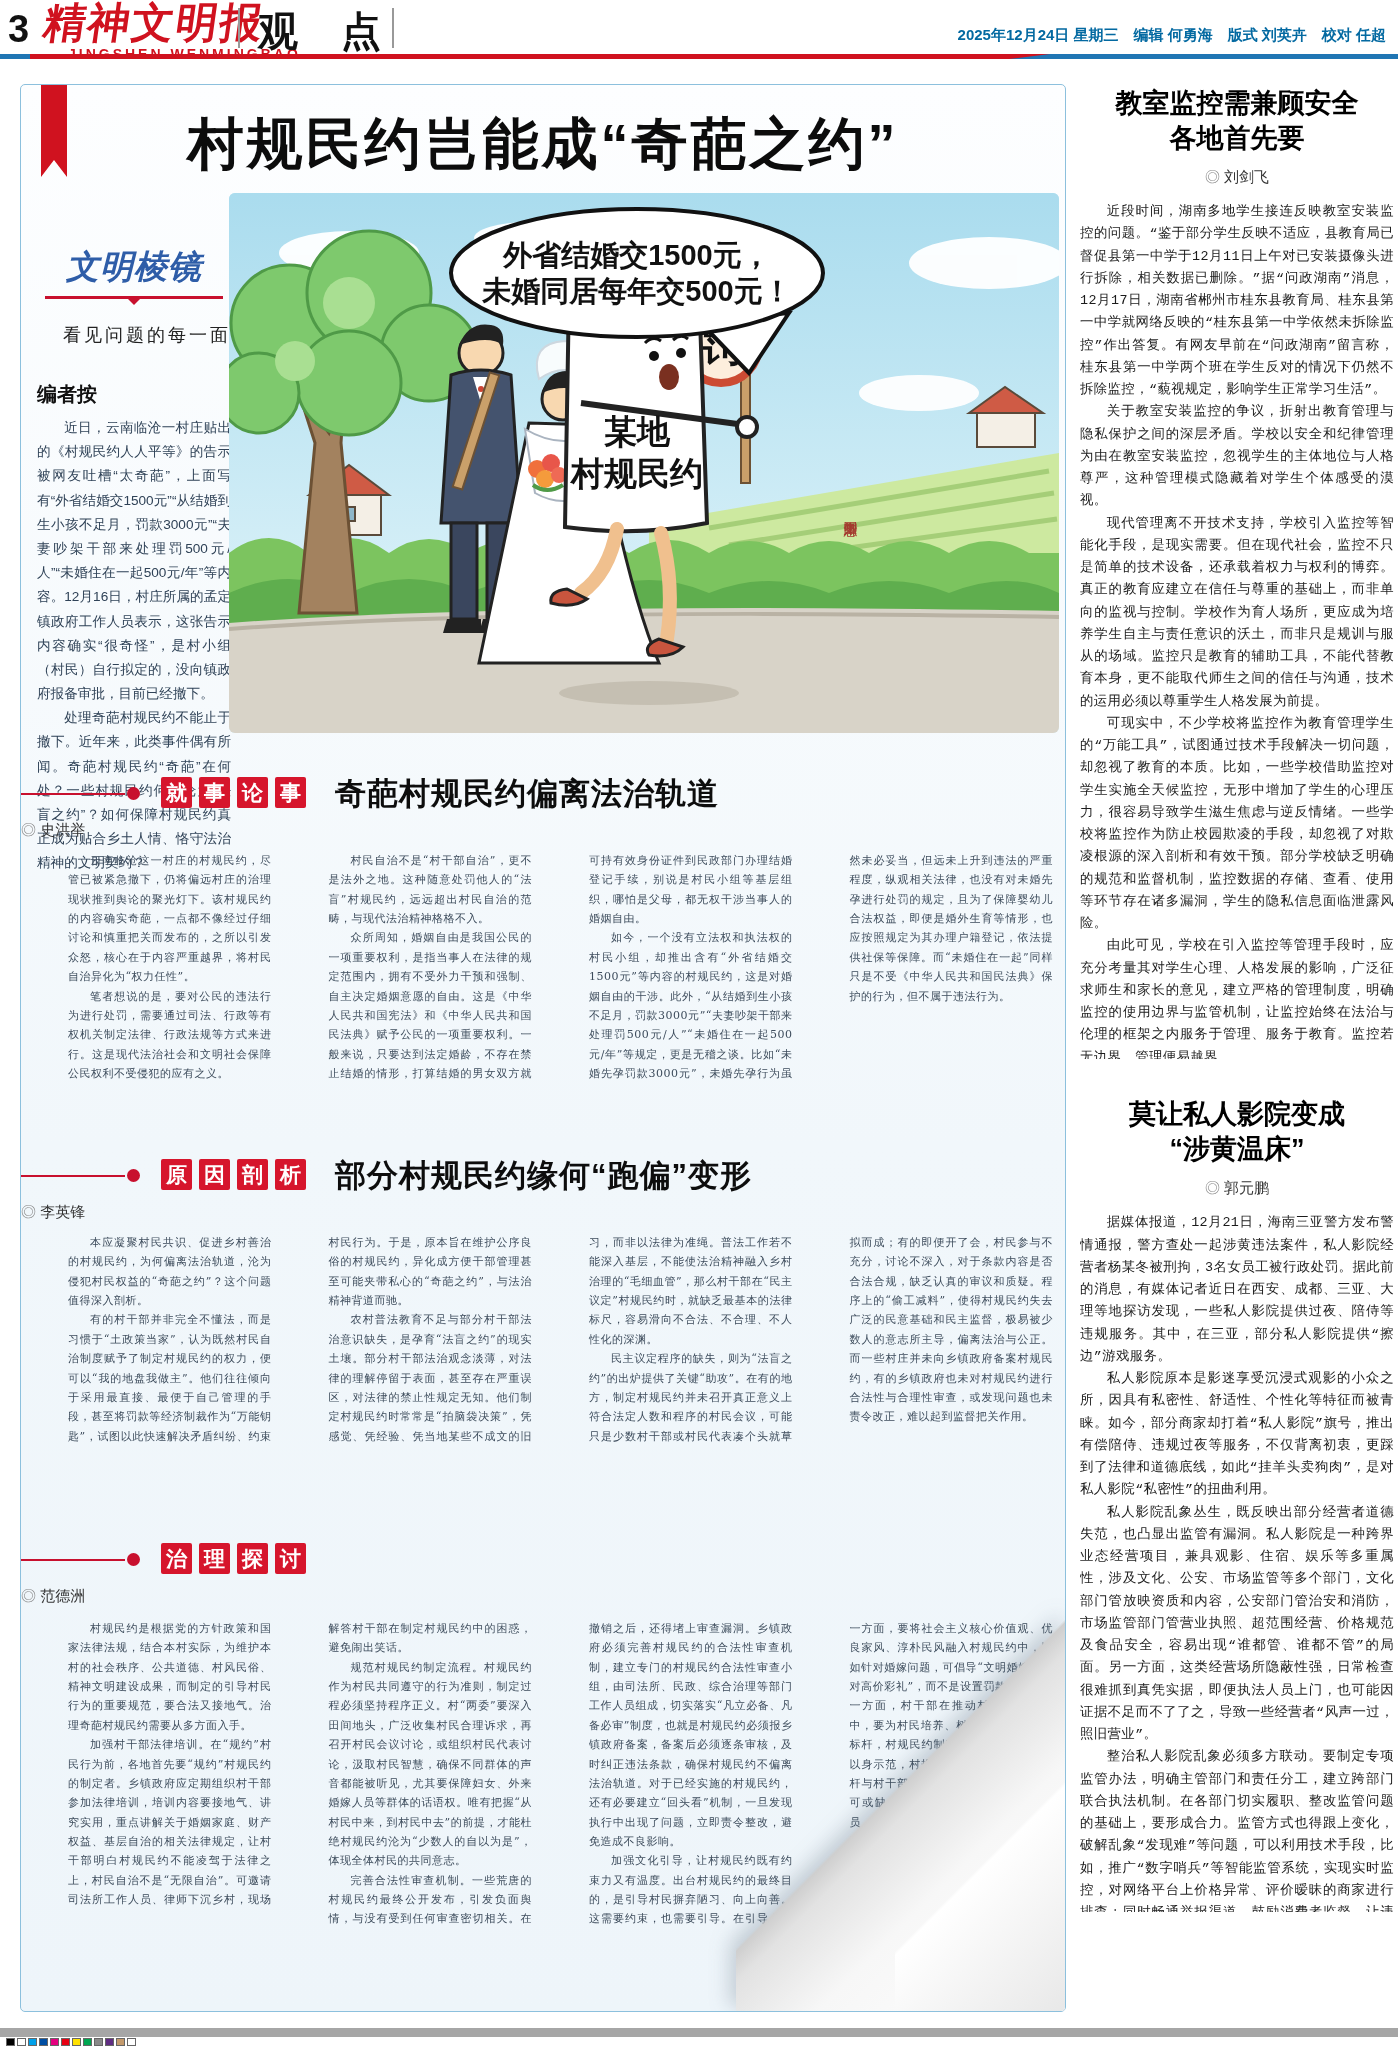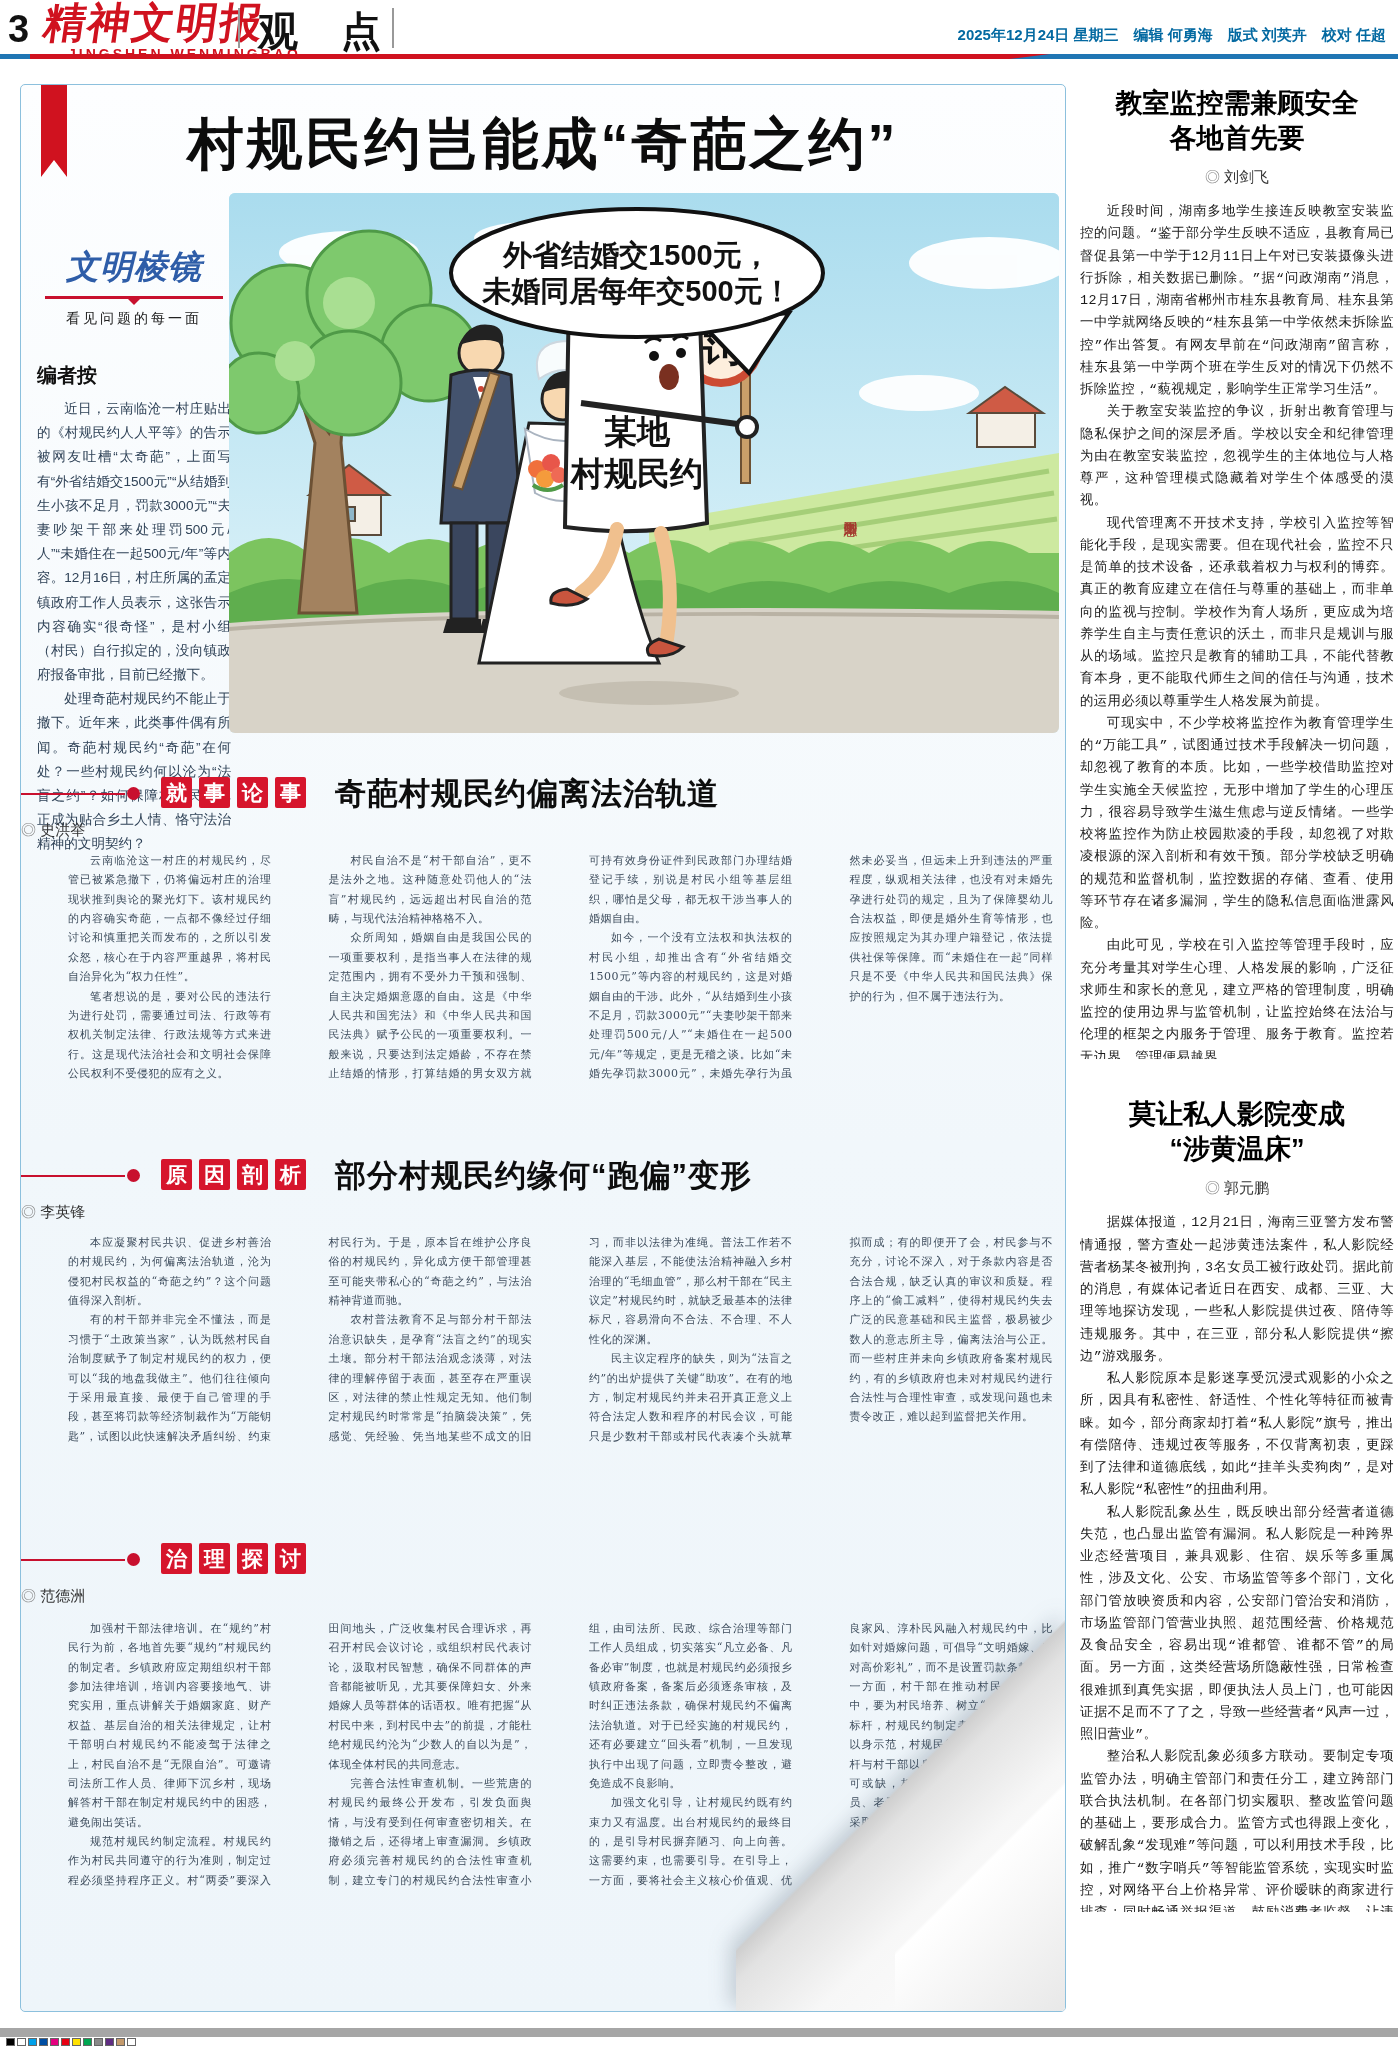--- a/index.html
+++ b/index.html
@@ -33,21 +33,21 @@
   .headline { position:absolute; left:0; top:22px; width:100%; text-align:center;
               font-size:56px; font-weight:900; color:#0c0c0c; letter-spacing:3px; }
 
   
   .lcol { position:absolute; left:16px; top:124px; width:194px; }
   .prism { text-align:center; margin-top:36px; }
   .prism-title { font-size:33px; font-weight:900; font-style:italic; color:#2e5da8; letter-spacing:1px; }
   .prism-rule { position:relative; height:3px; background:#c8102e; margin:6px 8px 4px 8px; }
   .prism-rule:after { content:""; position:absolute; left:50%; top:3px; margin-left:-6px;
                       border:6px solid transparent; border-top-color:#c8102e; }
-  .prism-tagline { font-size:14px; color:#222; letter-spacing:3px; margin-top:11px; }
+  .prism-tagline { font-size:18px; color:#222; letter-spacing:3px; margin-top:24px;text-align:right; }
   .ed-label { font-size:20px; font-weight:900; color:#111; margin:34px 0 8px 0; }
   .ed-note p { font-size:13.6px; line-height:1.78; color:#2f4257; text-align:justify;
                text-indent:2em; }
 
   
   .cartoon { position:absolute; left:208px; top:108px; width:830px; height:540px;
              border-radius:6px; overflow:hidden; background:#bfe6f2; }
 
   
   .sec-head { position:absolute; left:14px; width:1016px; height:40px; }
@@ -314,20 +314,21 @@
           <span class="tag-box">理</span>
           <span class="tag-box">探</span>
           <span class="tag-box">讨</span>
         </div>
     </div>
     <div class="sec-author" style="top:1502px">
       <span class="ring">◎</span>
       <span>范德洲</span>
     </div>
     <div class="sec-body" style="top:1534px;height:378px">
+        <p>村规民约是根据党的方针政策和国家法律法规，结合本村实际，为维护本村的社会秩序、公共道德、村风民俗、精神文明建设成果，而制定的引导村民行为的重要规范，要合法又接地气。治理奇葩村规民约需要从多方面入手。</p>
         <p>加强村干部法律培训。在“规约”村民行为前，各地首先要“规约”村规民约的制定者。乡镇政府应定期组织村干部参加法律培训，培训内容要接地气、讲究实用，重点讲解关于婚姻家庭、财产权益、基层自治的相关法律规定，让村干部明白村规民约不能凌驾于法律之上，村民自治不是“无限自治”。可邀请司法所工作人员、律师下沉乡村，现场解答村干部在制定村规民约中的困惑，避免闹出笑话。</p>
         <p>规范村规民约制定流程。村规民约作为村民共同遵守的行为准则，制定过程必须坚持程序正义。村“两委”要深入田间地头，广泛收集村民合理诉求，再召开村民会议讨论，或组织村民代表讨论，汲取村民智慧，确保不同群体的声音都能被听见，尤其要保障妇女、外来婚嫁人员等群体的话语权。唯有把握“从村民中来，到村民中去”的前提，才能杜绝村规民约沦为“少数人的自以为是”，体现全体村民的共同意志。</p>
         <p>完善合法性审查机制。一些荒唐的村规民约最终公开发布，引发负面舆情，与没有受到任何审查密切相关。在撤销之后，还得堵上审查漏洞。乡镇政府必须完善村规民约的合法性审查机制，建立专门的村规民约合法性审查小组，由司法所、民政、综合治理等部门工作人员组成，切实落实“凡立必备、凡备必审”制度，也就是村规民约必须报乡镇政府备案，备案后必须逐条审核，及时纠正违法条款，确保村规民约不偏离法治轨道。对于已经实施的村规民约，还有必要建立“回头看”机制，一旦发现执行中出现了问题，立即责令整改，避免造成不良影响。</p>
         <p>加强文化引导，让村规民约既有约束力又有温度。出台村规民约的最终目的，是引导村民摒弃陋习、向上向善。这需要约束，也需要引导。在引导上，一方面，要将社会主义核心价值观、优良家风、淳朴民风融入村规民约中，比如针对婚嫁问题，可倡导“文明婚嫁、反对高价彩礼”，而不是设置罚款条款。另一方面，村干部在推动村民自治过程中，要为村民培养、树立“好”与“贤”的标杆，村规民约制定者更要以身作则、以身示范，村规民约是“言传”，树立标杆与村干部以身作则是“身教”，二者不可或缺，相得益彰。可发挥村里老党员、老干部、乡贤及文艺人才的作用，采取村民喜闻乐见的方式，用身边人、身边事引导村民自觉遵守村规民约，让乡土规范真正成为凝聚人心、促进和谐的黏合剂。</p>
       </div>
 
     <div class="curl"></div>
     <div class="curl2"></div>
   </div>
 

